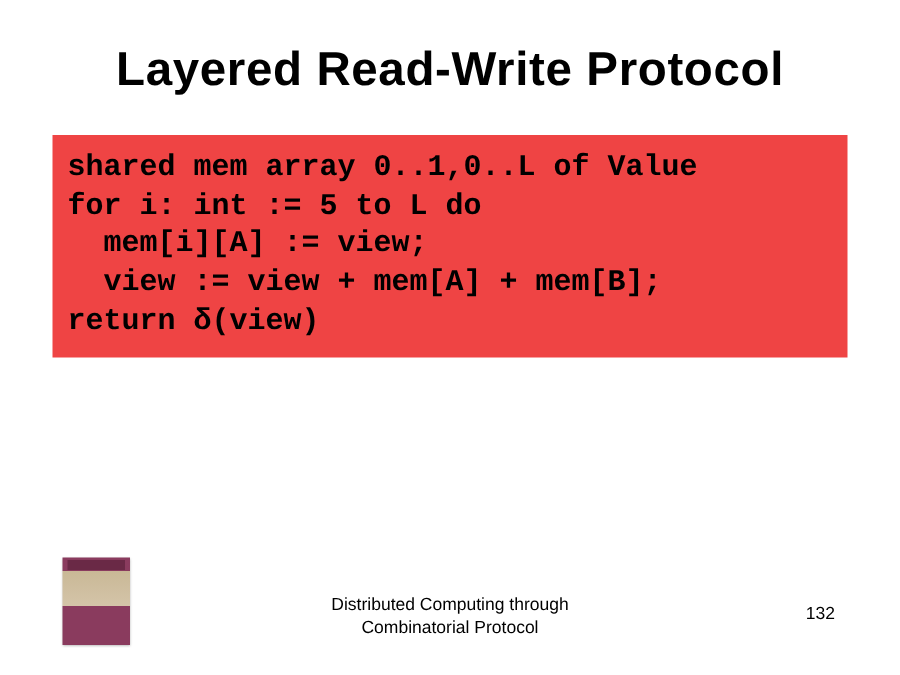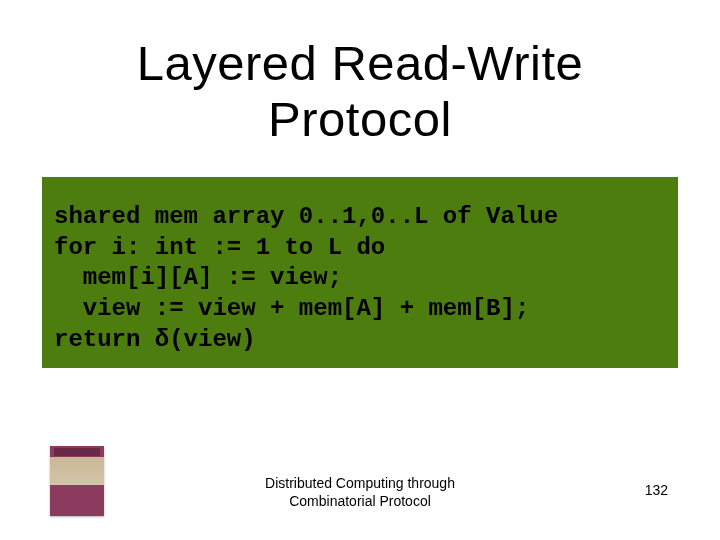--- a/index.html
+++ b/index.html
@@ -11,30 +11,30 @@
     position: relative;
     overflow: hidden;
   }
   .slide {
     width: 100%;
     height: 100%;
     padding: 35px 50px 20px 50px;
     position: relative;
   }
   .title {
-    font-size: 49px;
-    font-weight: normal;
+    font-size: 38px;
+    font-weight: bold;
     text-align: center;
     color: #000;
     margin-bottom: 30px;
     letter-spacing: 0.5px;
   }
   .code-block {
-    background: #4d7c0f;
-    padding: 25px 12px 12px 12px;
+    background: #ef4444;
+    padding: 12px 12px 12px 12px;
     font-family: "Courier New", Courier, monospace;
     font-size: 24px;
     font-weight: bold;
     line-height: 1.28;
     color: #000;
     margin: 0 -8px;
   }
   .code-line { white-space: pre; }
   .footer {
     position: absolute;
@@ -78,21 +78,21 @@
   }
 </style>
 </head>
 <body>
 
 <div class="slide">
   <h1 class="title">Layered Read-Write Protocol</h1>
 
   <div class="code-block">
     <div class="code-line">shared mem array 0..1,0..L of Value</div>
-    <div class="code-line">for i: int := 1 to L do</div>
+    <div class="code-line">for i: int := 5 to L do</div>
     <div class="code-line">  mem[i][A] := view;</div>
     <div class="code-line">  view := view + mem[A] + mem[B];</div>
     <div class="code-line">return δ(view)</div>
   </div>
 
   <div class="footer">
     <div class="book-cover"></div>
     <div class="footer-text">
       <div>Distributed Computing through</div>
       <div>Combinatorial Protocol</div>

